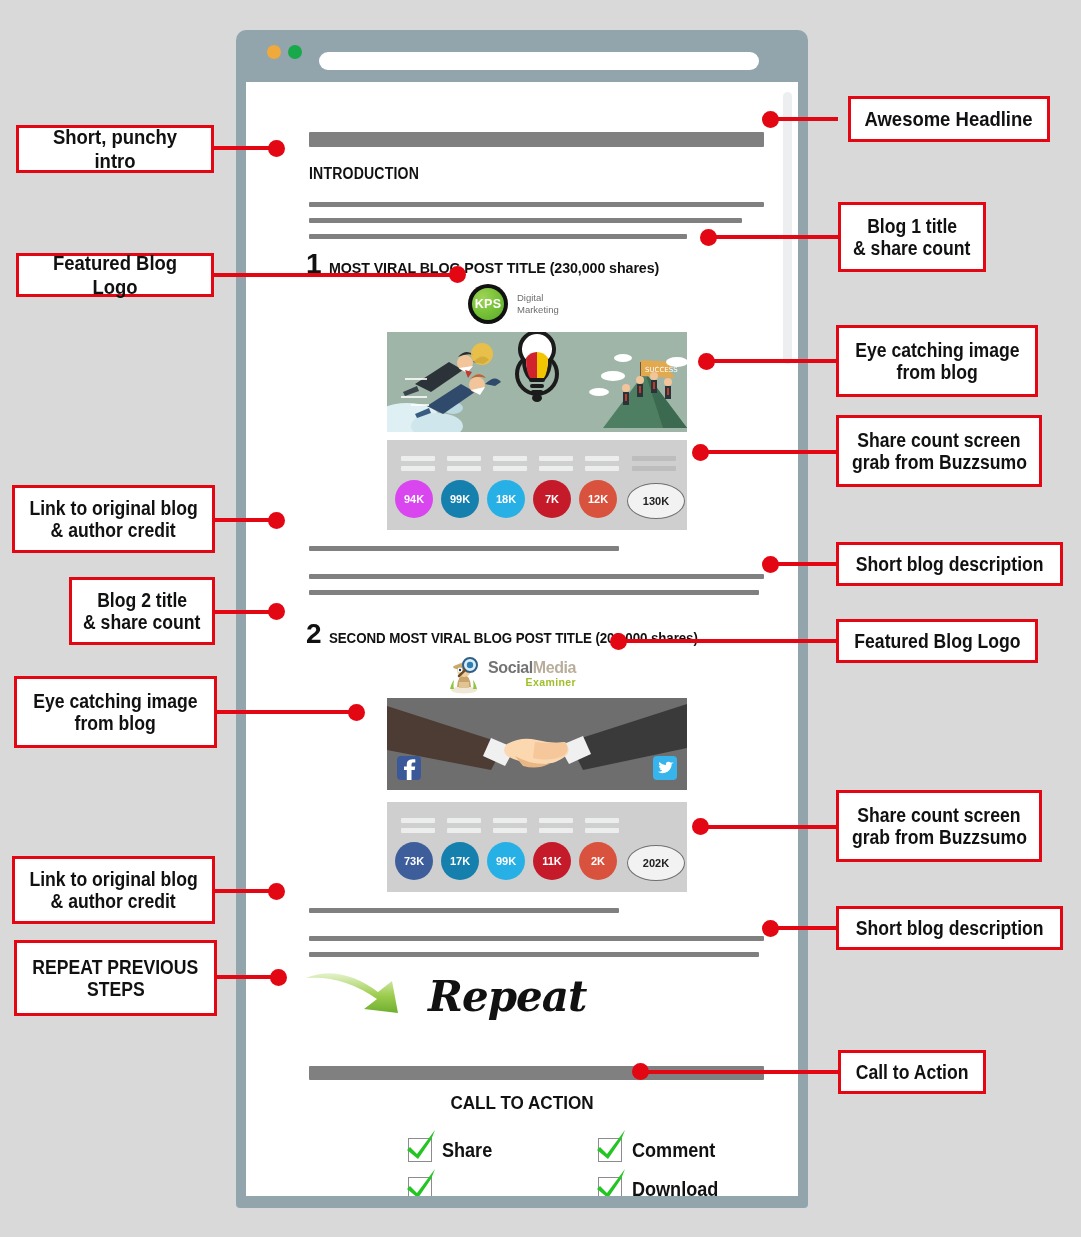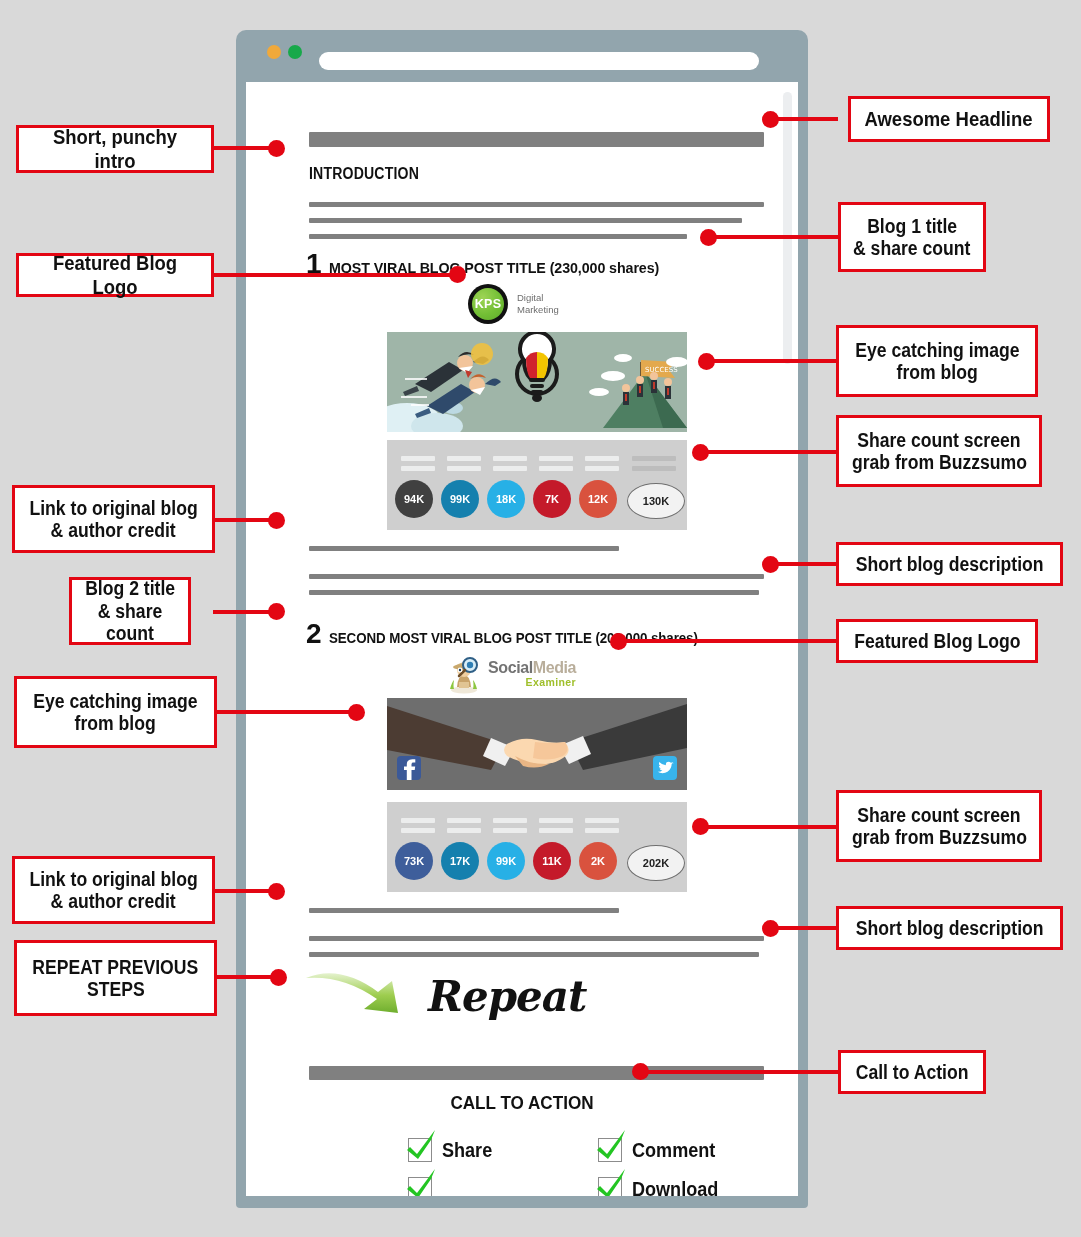--- a/index.html
+++ b/index.html
@@ -242,21 +242,21 @@
             </div>
           <div class="bz-col" style="left:198px;top:16px;">
               <div class="bz-line" style="width:34px"></div>
               <div class="bz-line" style="width:34px;margin-top:5px"></div>
             </div>
           <div class="bz-col" style="left:245px;top:16px;">
               <div class="bz-line dim" style="width:44px"></div>
               <div class="bz-line dim" style="width:44px;margin-top:5px"></div>
             </div>
 
-          <div class="bubble" style="left:8px;top:40px;width:38px;height:38px;background:#404040">94K</div>
+          <div class="bubble" style="left:8px;top:40px;width:38px;height:38px;background:#d946ef">94K</div>
           <div class="bubble" style="left:54px;top:40px;width:38px;height:38px;background:#1580ae">99K</div>
           <div class="bubble" style="left:100px;top:40px;width:38px;height:38px;background:#27b0e6">18K</div>
           <div class="bubble" style="left:146px;top:40px;width:38px;height:38px;background:#c41a2a">7K</div>
           <div class="bubble" style="left:192px;top:40px;width:38px;height:38px;background:#d9523e">12K</div>
           <div class="bubble total" style="left:240px;top:43px;">130K</div>
         </div>
 
         <div class="bar tline" style="top:464px;width:310px;"></div>
         <div class="bar tline" style="top:492px;width:455px;"></div>
         <div class="bar tline" style="top:508px;width:450px;"></div>
@@ -429,21 +429,21 @@
   <div class="leader" style="left:212px;top:273px;width:243px;"></div>
   <div class="leader-dot" style="left:449px;top:266px;"></div>
 
   <div class="callout" style="left:12px;top:485px;width:203px;height:68px;font-size:20px;">
     <span>Link to original blog</span>
     <span>&amp; author credit</span>
   </div>
   <div class="leader" style="left:213px;top:518px;width:62px;"></div>
   <div class="leader-dot" style="left:268px;top:512px;"></div>
 
-  <div class="callout" style="left:69px;top:577px;width:122px;height:68px;font-size:20px;">
+  <div class="callout" style="left:69px;top:577px;width:146px;height:68px;font-size:20px;">
     <span>Blog 2 title</span>
     <span>&amp; share count</span>
   </div>
   <div class="leader" style="left:213px;top:610px;width:62px;"></div>
   <div class="leader-dot" style="left:268px;top:603px;"></div>
 
   <div class="callout" style="left:14px;top:676px;width:203px;height:72px;font-size:20px;">
     <span>Eye catching image</span>
     <span>from blog</span>
   </div>

